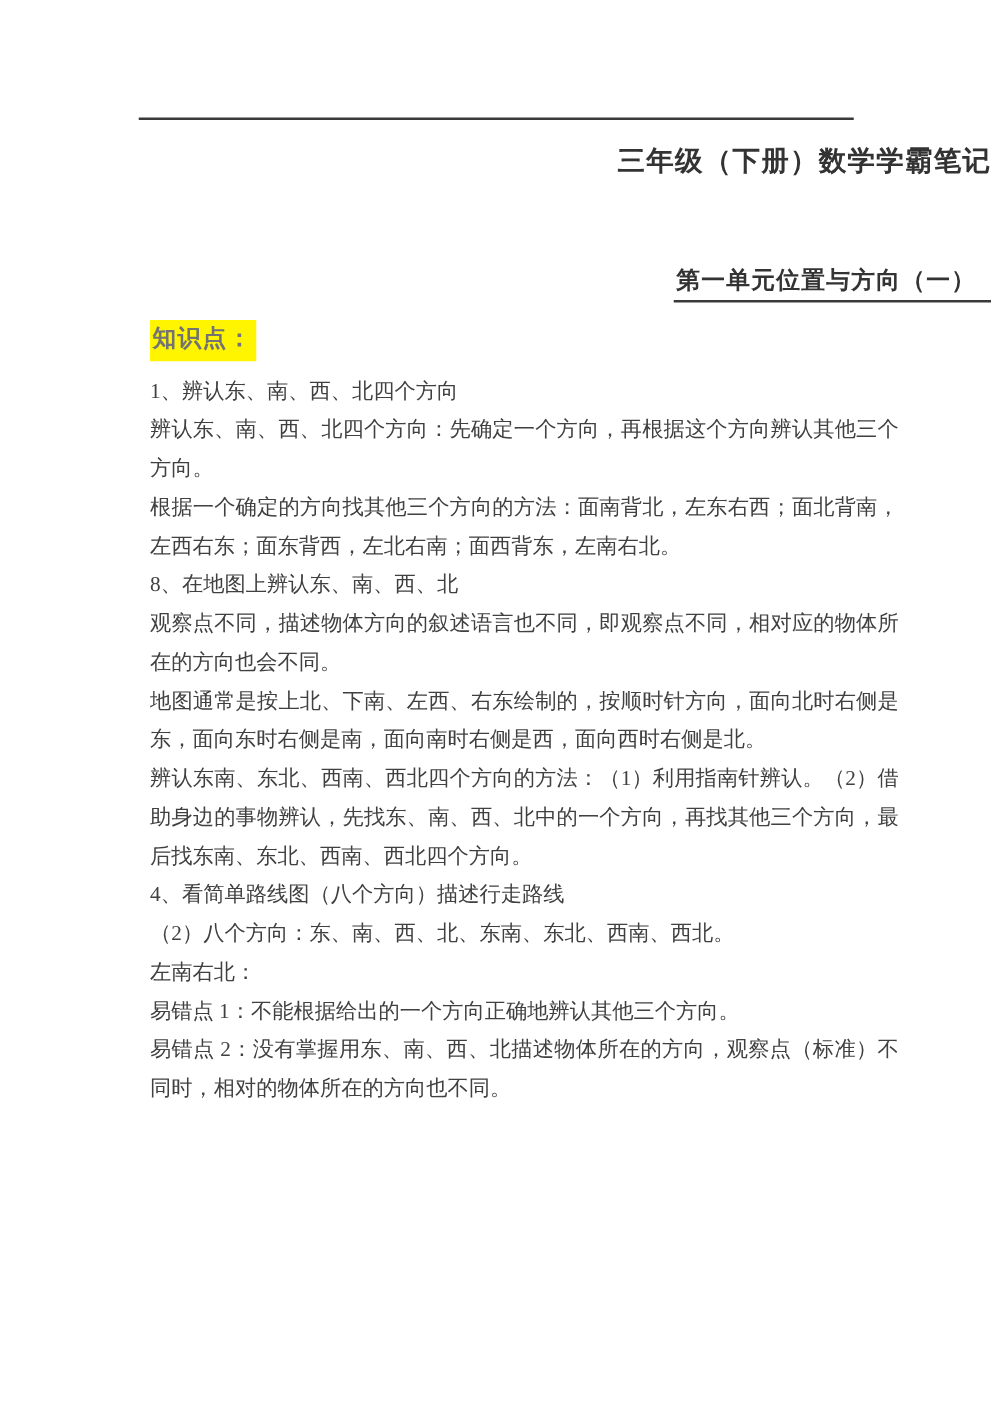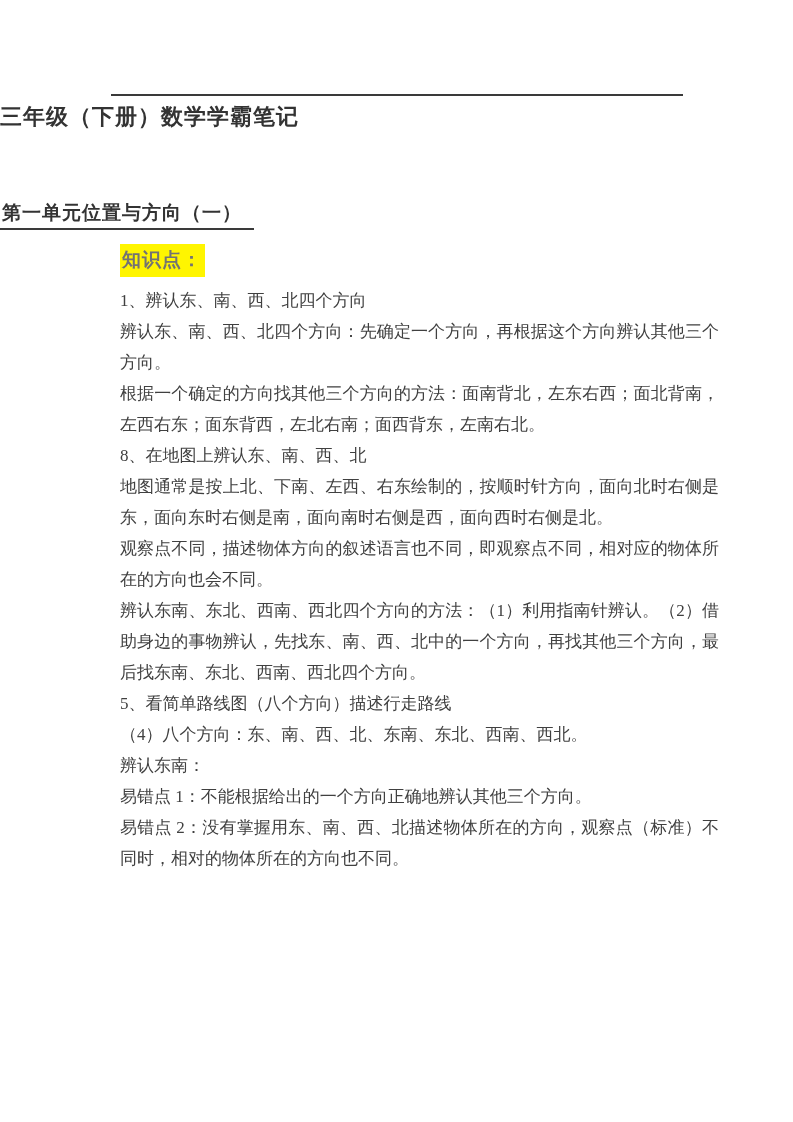--- a/index.html
+++ b/index.html
@@ -18,31 +18,31 @@
     width: 793px;
     height: 1122px;
     background: #ffffff;
   }
   .top-rule {
     width: 572px;
     margin: 94px auto 0 auto;
     border-top: 2px solid var(--rule, #3a3a3a);
   }
   .doc-title {
-    margin-top: 4px;
-    text-align: left;
+    margin-top: 16px;
+    text-align: right;
     font-size: 22px;
     font-weight: bold;
     line-height: 34px;
     color: var(--heading_text, #333333);
     letter-spacing: 1px;
   }
   .section-heading {
     margin-top: 66px;
-    text-align: left;
+    text-align: right;
     font-size: 19px;
     font-weight: bold;
     line-height: 26px;
     color: var(--heading_text, #333333);
   }
   .section-heading .underlined {
     display: inline-block;
     border-bottom: 2px solid var(--rule, #3a3a3a);
     padding: 0 12px 2px 2px;
     letter-spacing: 1px;
@@ -87,23 +87,23 @@
 
   <div class="knowledge-row">
     <span class="highlight-label">知识点：</span>
   </div>
 
   <div class="document-body">
     <p>1、辨认东、南、西、北四个方向</p>
     <p>辨认东、南、西、北四个方向：先确定一个方向，再根据这个方向辨认其他三个方向。</p>
     <p>根据一个确定的方向找其他三个方向的方法：面南背北，左东右西；面北背南，左西右东；面东背西，左北右南；面西背东，左南右北。</p>
     <p>8、在地图上辨认东、南、西、北</p>
+    <p>观察点不同，描述物体方向的叙述语言也不同，即观察点不同，相对应的物体所在的方向也会不同。</p>
     <p>地图通常是按上北、下南、左西、右东绘制的，按顺时针方向，面向北时右侧是东，面向东时右侧是南，面向南时右侧是西，面向西时右侧是北。</p>
-    <p>观察点不同，描述物体方向的叙述语言也不同，即观察点不同，相对应的物体所在的方向也会不同。</p>
     <p>辨认东南、东北、西南、西北四个方向的方法：（1）利用指南针辨认。（2）借助身边的事物辨认，先找东、南、西、北中的一个方向，再找其他三个方向，最后找东南、东北、西南、西北四个方向。</p>
-    <p>5、看简单路线图（八个方向）描述行走路线</p>
-    <p>（4）八个方向：东、南、西、北、东南、东北、西南、西北。</p>
-    <p>辨认东南：</p>
+    <p>4、看简单路线图（八个方向）描述行走路线</p>
+    <p>（2）八个方向：东、南、西、北、东南、东北、西南、西北。</p>
+    <p>左南右北：</p>
     <p>易错点 1：不能根据给出的一个方向正确地辨认其他三个方向。</p>
     <p>易错点 2：没有掌握用东、南、西、北描述物体所在的方向，观察点（标准）不同时，相对的物体所在的方向也不同。</p>
   </div>
 
 </div>
 
 </body></html>

